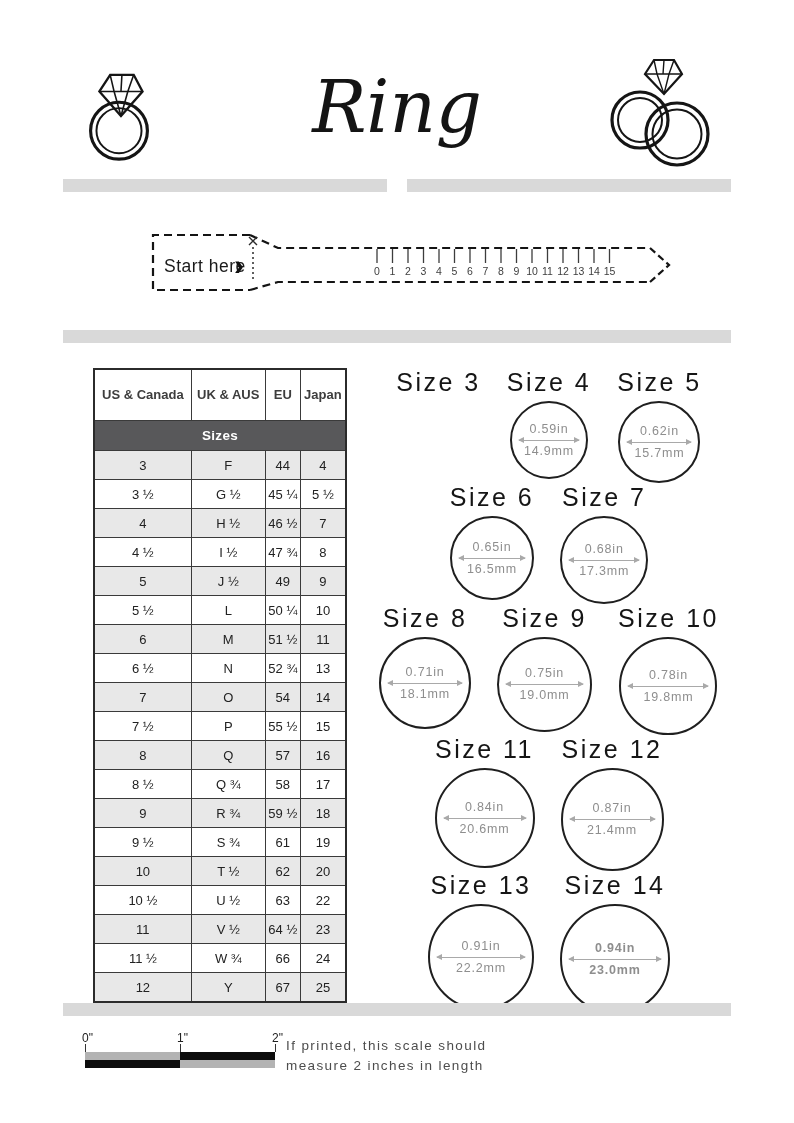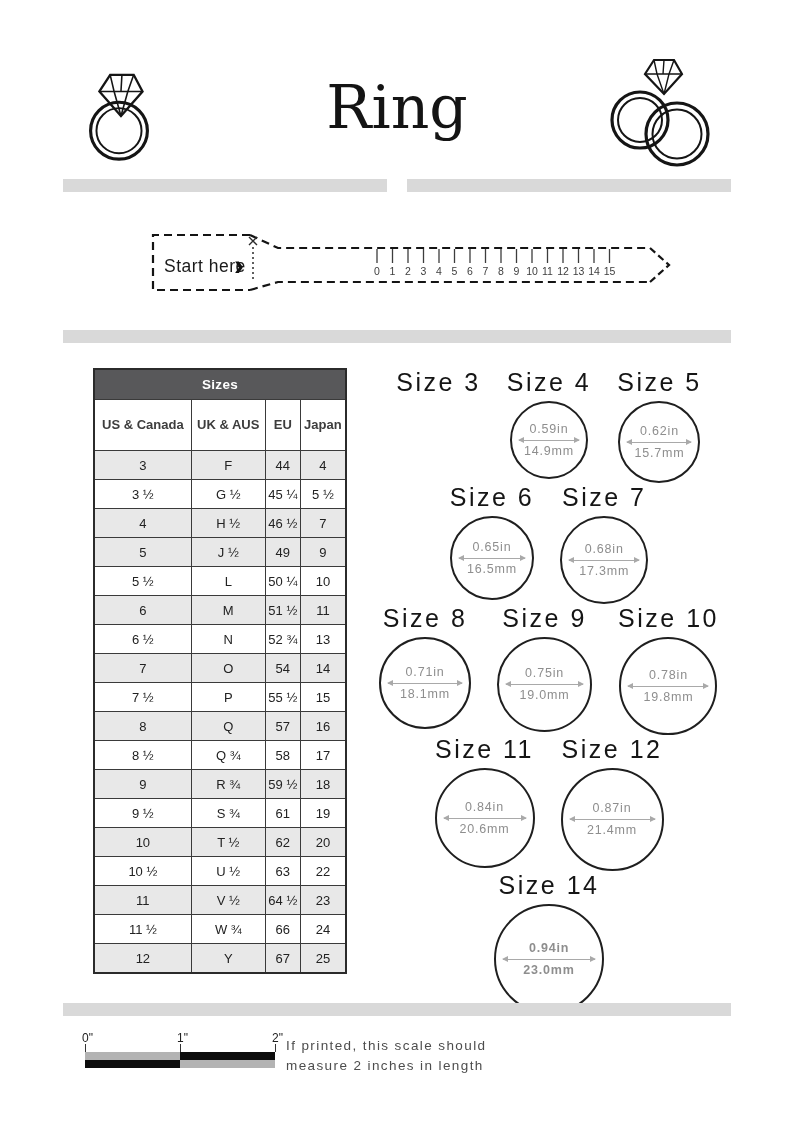--- a/index.html
+++ b/index.html
@@ -4,21 +4,21 @@
 <style>
   html,body{margin:0;padding:0;background:#ffffff;}
   .page{position:relative;width:794px;height:1123px;background:#ffffff;overflow:hidden;
         font-family:"Liberation Sans",sans-serif;color:#1c1c1c;}
 
   
   .ring-icon-left{position:absolute;left:70px;top:62px;width:98px;height:106px;}
   .ring-icon-right{position:absolute;left:598px;top:44px;width:120px;height:130px;}
   .title-wrap{position:absolute;left:0;top:28px;width:100%;height:145px;
               display:flex;justify-content:center;align-items:center;gap:14px;}
-  .title-script{font-family:"DejaVu Serif",serif;font-size:60px;
+  .title-script{font-family:"DejaVu Serif",serif;font-style:italic;font-size:72px;
                 line-height:1;color:#141414;transform:translateY(6px);}
   .title-main{font-size:57px;letter-spacing:9px;color:#141414;font-weight:400;}
 
   .subtitle-row{position:absolute;left:63px;top:179px;width:668px;
                 display:flex;align-items:center;gap:20px;}
   .subtitle-bar{flex:1;height:13px;background:#d9d9d9;}
   .subtitle-text{font-size:21px;letter-spacing:4px;color:#1a1a1a;white-space:nowrap;}
 
   
   .sizer-svg{position:absolute;left:148px;top:226px;}
@@ -146,47 +146,53 @@
         <line x1="461.5" x2="461.5" y1="23" y2="37" stroke="#3d3d3d" stroke-width="1.3"></line>
         <text x="461.5" y="49" text-anchor="middle" font-size="10.5" fill="#3d3d3d">15</text>
       </g>
   </svg>
 
   <div class="sep sep-top"></div>
 
   <table class="size-table">
     <thead>
       <tr>
-          <th class="tbl-title" colspan="4">Sizes</th>
-        </tr>
-      <tr>
           <th class="col-h">US &amp; Canada</th>
           <th class="col-h">UK &amp; AUS</th>
           <th class="col-h">EU</th>
           <th class="col-h">Japan</th>
         </tr>
+      <tr>
+          <th class="tbl-title" colspan="4">Sizes</th>
+        </tr>
     </thead>
     <tbody>
         <tr class="shaded">
           <td>3</td>
           <td>F</td>
           <td>44</td>
           <td>4</td>
         </tr>
         <tr>
           <td>3 ½</td>
           <td>G ½</td>
           <td>45 ¼</td>
           <td>5 ½</td>
         </tr>
         <tr class="shaded">
           <td>4</td>
           <td>H ½</td>
           <td>46 ½</td>
           <td>7</td>
+        </tr>
+        <tr>
+          <td>4 ½</td>
+          <td>I ½</td>
+          <td>47 ¾</td>
+          <td>8</td>
         </tr>
         <tr class="shaded">
           <td>5</td>
           <td>J ½</td>
           <td>49</td>
           <td>9</td>
         </tr>
         <tr>
           <td>5 ½</td>
           <td>L</td>
@@ -352,20 +358,28 @@
         <div class="size-item">
           <div class="size-title">Size 12</div>
           <div class="circle" style="height: 103px; width: 103px;">
             <div class="dim-in">0.87in</div>
             <div class="dim-arrow" style="width: 85px;"></div>
             <div class="dim-mm">21.4mm</div>
           </div>
         </div>
       </div>
       <div class="size-row">
+        <div class="size-item">
+          <div class="size-title">Size 13</div>
+          <div class="circle" style="height: 106px; width: 106px;">
+            <div class="dim-in">0.91in</div>
+            <div class="dim-arrow" style="width: 88px;"></div>
+            <div class="dim-mm">22.2mm</div>
+          </div>
+        </div>
         <div class="size-item">
           <div class="size-title">Size 14</div>
           <div class="circle" style="height: 110px; width: 110px; font-weight: bold;">
             <div class="dim-in">0.94in</div>
             <div class="dim-arrow" style="width: 92px;"></div>
             <div class="dim-mm">23.0mm</div>
           </div>
         </div>
       </div>
     </div>

